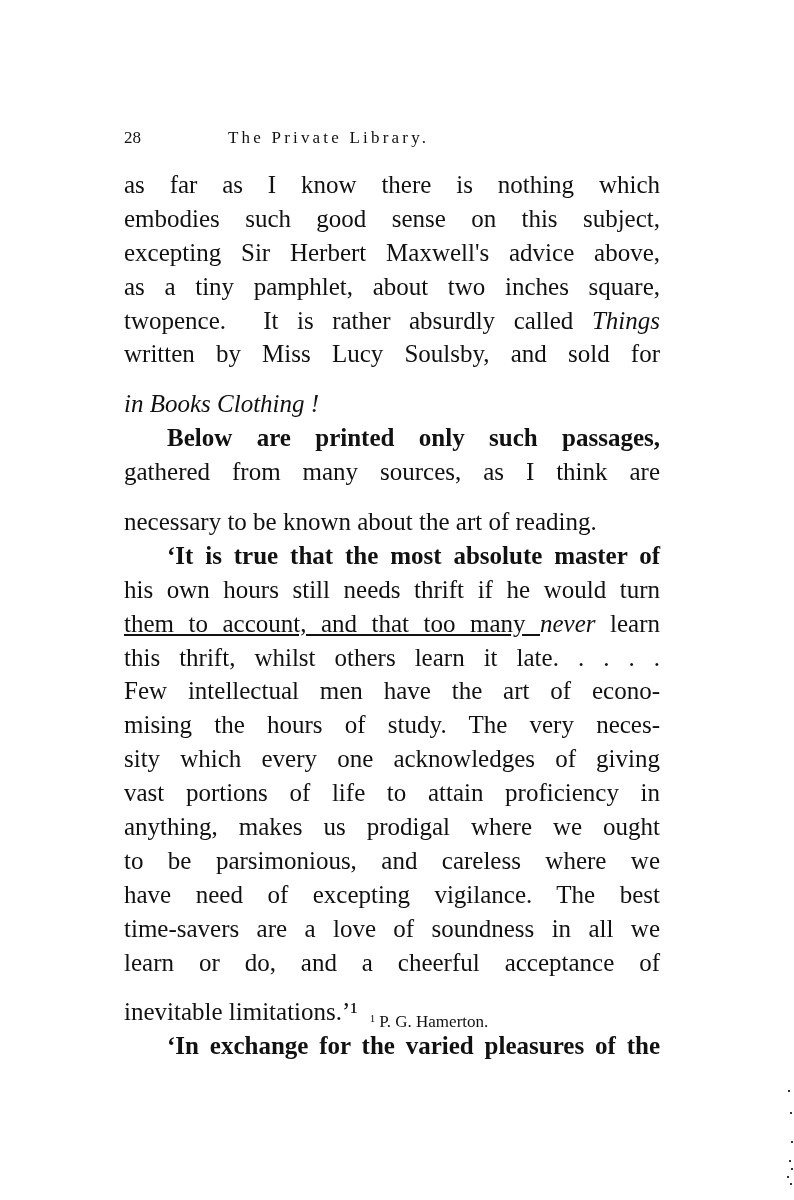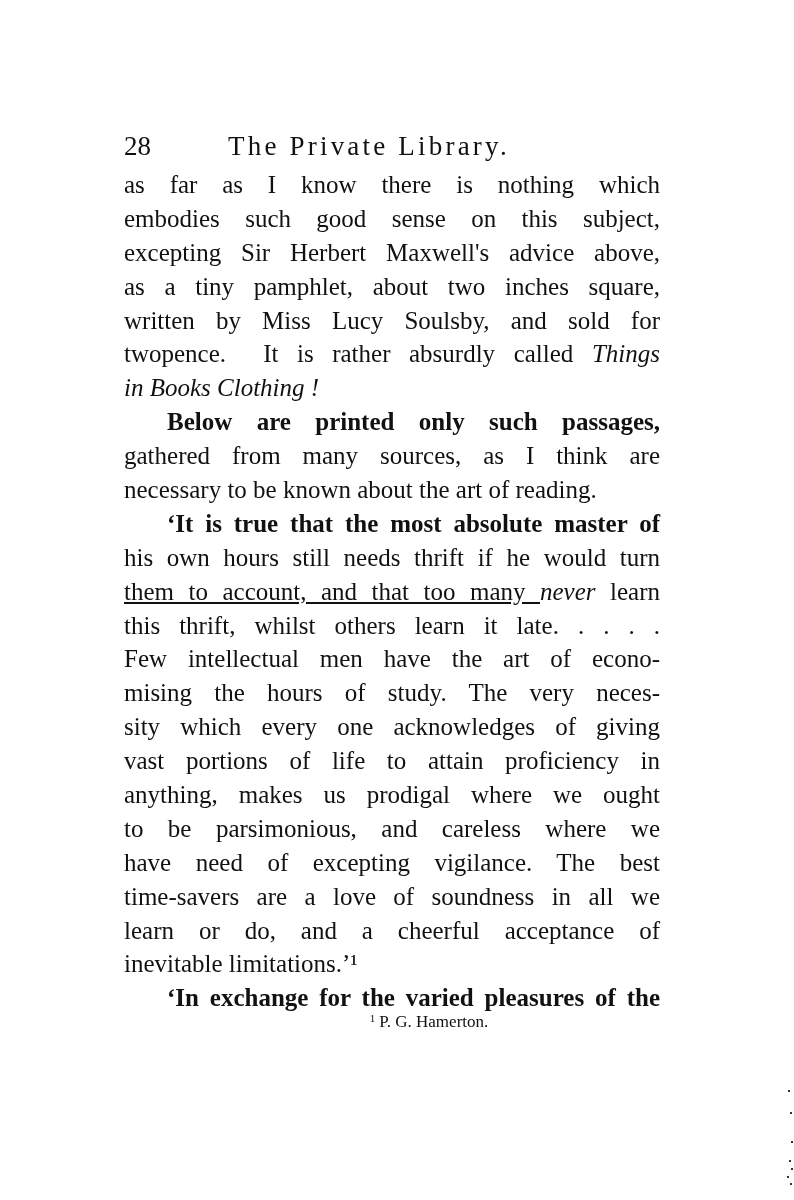--- a/index.html
+++ b/index.html
@@ -16,24 +16,24 @@
       color: #111111;
     }
     .page {
       position: absolute;
       left: 0; top: 0;
       width: 794px; height: 1200px;
     }
     .running-head {
       position: absolute;
       left: 124px;
-      top: 128px;
+      top: 120px;
       width: 540px;
       height: 36px;
-      font-size: 27px;
+      font-size: 17px;
       line-height: 36px;
       white-space: nowrap;
     }
     .page-number {
       position: absolute;
       left: 0;
       top: 0;
       letter-spacing: 0px;
     }
     .head-title {
@@ -53,20 +53,21 @@
     .line {
       height: 33.9px;
       line-height: 33.9px;
       white-space: nowrap;
       text-align: justify;
       text-align-last: justify;
       display: block;
     }
     .line.last {
       text-align-last: left;
+      margin-top: 16px;
     }
     .line.indent {
       padding-left: 43px;
       font-weight: bold;
     }
     .line .ital {
       font-style: italic;
     }
     .footnote {
       position: absolute;
@@ -97,22 +98,22 @@
   <div class="running-head">
     <span class="page-number">28</span>
     <span class="head-title">The Private Library.</span>
   </div>
 
   <div class="body-text" id="body-text">
       <div class="line"><span>as far as I know there is nothing which</span></div>
       <div class="line"><span>embodies such good sense on this subject,</span></div>
       <div class="line"><span>excepting Sir Herbert Maxwell's advice above,</span></div>
       <div class="line"><span>as a tiny pamphlet, about two inches square,</span></div>
+      <div class="line"><span style="white-space: pre;">twopence.  It is rather absurdly called </span><span class="ital">Things</span></div>
       <div class="line"><span>written by Miss Lucy Soulsby, and sold for</span></div>
-      <div class="line"><span style="white-space: pre;">twopence.  It is rather absurdly called </span><span class="ital">Things</span></div>
       <div class="line last"><span class="ital">in Books Clothing !</span></div>
       <div class="line indent"><span>Below are printed only such passages,</span></div>
       <div class="line"><span>gathered from many sources, as I think are</span></div>
       <div class="line last"><span>necessary to be known about the art of reading.</span></div>
       <div class="line indent"><span>‘It is true that the most absolute master of</span></div>
       <div class="line"><span>his own hours still needs thrift if he would turn</span></div>
       <div class="line"><span style="white-space: pre; text-decoration: underline;">them to account, and that too many </span><span class="ital">never</span><span style="white-space: pre;"> learn</span></div>
       <div class="line"><span>this thrift, whilst others learn it late. . . . .</span></div>
       <div class="line"><span>Few intellectual men have the art of econo-</span></div>
       <div class="line"><span>mising the hours of study.  The very neces-</span></div>

